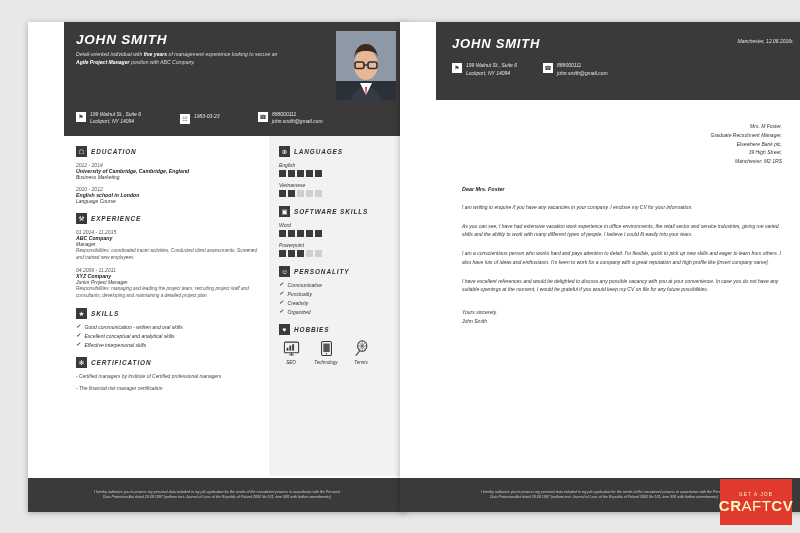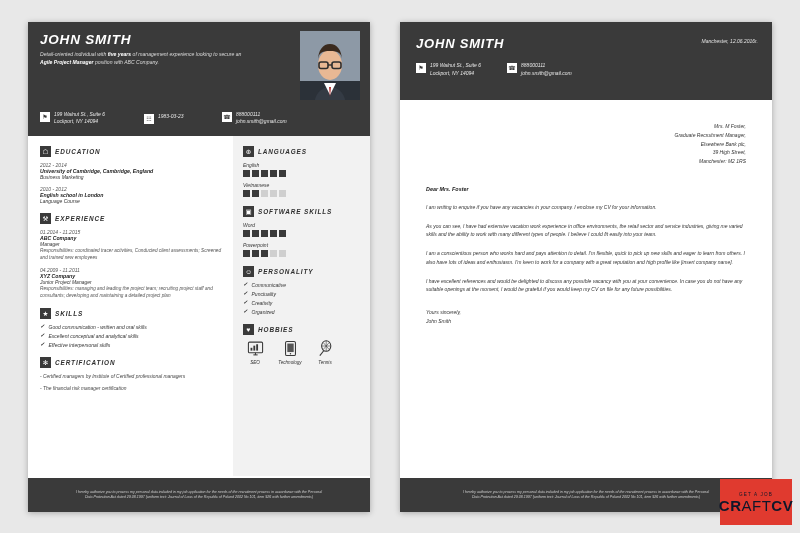--- a/index.html
+++ b/index.html
@@ -8,20 +8,21 @@
     background:#e8e8e8;
     font-family:"Liberation Sans", sans-serif;
     overflow:hidden;
     position:relative;
   }
   .stage{position:absolute;inset:0;display:flex;gap:0;}
   .page{
     position:absolute;
     background:#ffffff;
     box-shadow:0 1px 6px rgba(0,0,0,.28);
+    padding-left:36px;
   }
   
   #cv-page{left:28px;top:22px;width:342px;height:490px;background:#fff;}
   .cv-header{
     background:#3a3a3a;color:#fff;
     height:78px;padding:8px 10px 0 12px;box-sizing:border-box;
     position:relative;
   }
   .cv-name{
     font-size:13.5px;font-weight:bold;letter-spacing:.8px;
@@ -104,21 +105,21 @@
   .addr{
     text-align:right;font-size:5px;line-height:1.75;color:#333;
     font-style:italic;margin-bottom:20px;
   }
   .salut{font-size:5.4px;font-weight:bold;color:#222;margin-bottom:11px;font-style:italic;}
   .para{font-size:5px;line-height:1.75;color:#333;margin-bottom:10px;font-style:italic;}
   .sign{font-size:5px;line-height:1.8;color:#333;font-style:italic;margin-top:14px;}
   
   .badge{
     position:absolute;right:8px;bottom:8px;width:72px;height:46px;background:#e03a2f;
-    color:#0f172a;display:flex;flex-direction:column;align-items:center;justify-content:center;
+    color:#fef9c3;display:flex;flex-direction:column;align-items:center;justify-content:center;
     gap:1px;
   }
   .badge-top{font-size:4.6px;letter-spacing:1.2px;}
   .badge-main{font-size:15px;font-weight:bold;letter-spacing:.5px;line-height:1;}
   .badge-main .thin{font-weight:normal;}
 </style>
 </head>
 <body>
 
 <div class="stage">

